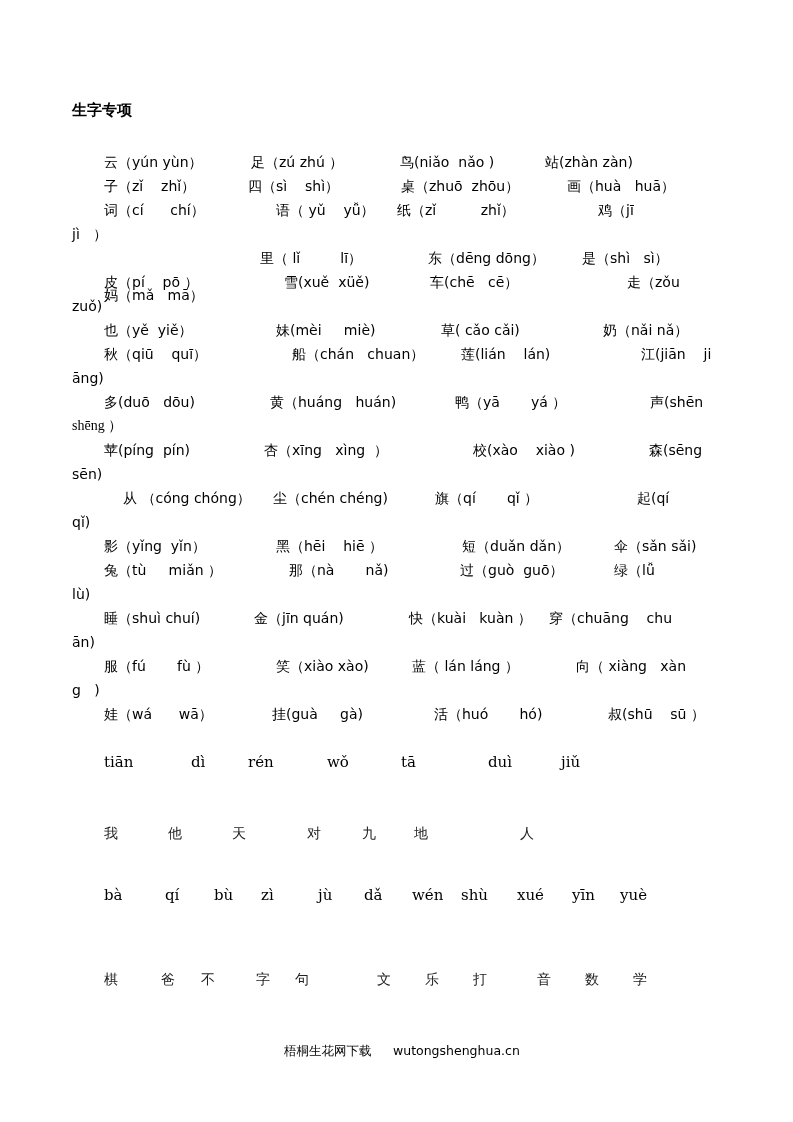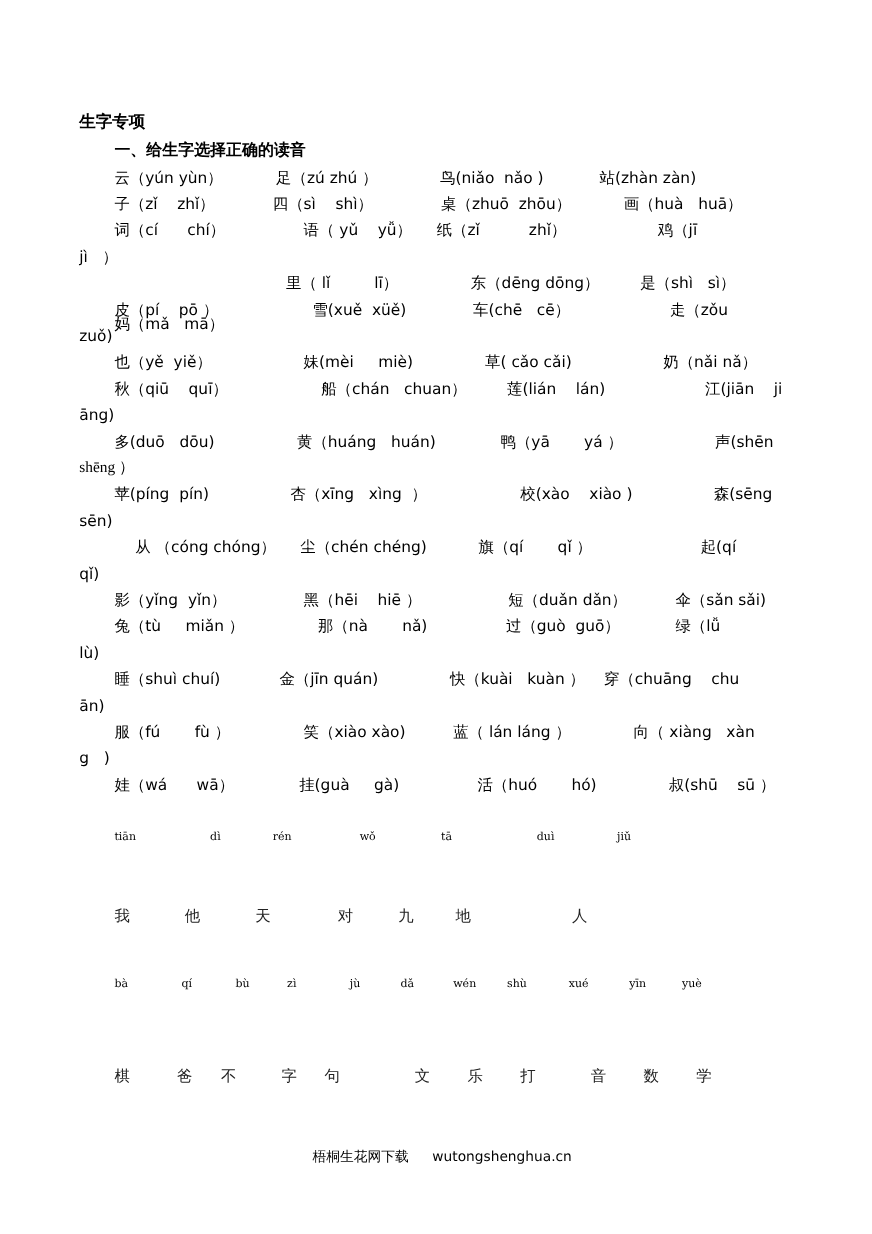--- a/index.html
+++ b/index.html
@@ -3,36 +3,33 @@
 <meta charset="utf-8">
 <style>
   html, body { margin: 0; padding: 0; background: #ffffff; }
   body { width: 793px; height: 1122px; position: relative; overflow: hidden;
          font-family: "DejaVu Sans", "Liberation Sans", sans-serif; color: #000; }
   .page { position: absolute; left: 0; top: 0; width: 776px; height: 1122px; background: #fff; }
   .line { position: absolute; left: 0; width: 793px; height: 20px; }
   .seg { position: absolute; white-space: pre; font-size: 14px; line-height: 20px; top: 0; }
   .title { font-weight: bold; font-size: 15px; }
   .heading { font-weight: bold; font-size: 14.5px; }
-  .serif { font-family: "DejaVu Serif", "Liberation Serif", serif; font-size: 10px; }
+  .serif { font-family: "DejaVu Serif", "Liberation Serif", serif; font-size: 15px; }
   .cjk-light { font-family: "DejaVu Sans", sans-serif; font-size: 14px; color: #222; }
   .footer { font-size: 12.5px; }
 </style>
 </head>
 <body>
 
 <div class="page">
 
   <div class="line" style="top:100px;">
     <span class="seg title" style="left:72px;">生字专项</span>
   </div>
 
-  <div class="line" style="top:127px;">
-    <span class="seg heading" style="left:104px;">一、给生字选择正确的读音</span>
-  </div>
 
   <div id="section1-lines">
       <div class="line" style="top: 152px;">
         <span class="seg" style="left: 104px;">云（yún yùn）</span>
         <span class="seg" style="left: 251px;">足（zú zhú ）</span>
         <span class="seg" style="left: 400px;">鸟(niǎo  nǎo )</span>
         <span class="seg" style="left: 545px;">站(zhàn zàn)</span>
       </div>
       <div class="line" style="top: 176px;">
         <span class="seg" style="left: 104px;">子（zǐ    zhǐ）</span>
@@ -52,21 +49,21 @@
       <div class="line" style="top: 248px;">
         <span class="seg" style="left: 104px; margin-top: 37px;">妈（mǎ   mā）</span>
         <span class="seg" style="left: 260px;">里（ lǐ         lī）</span>
         <span class="seg" style="left: 428px;">东（dēng dōng）</span>
         <span class="seg" style="left: 582px;">是（shì   sì）</span>
       </div>
       <div class="line" style="top: 272px;">
         <span class="seg" style="left: 104px;">皮（pí    pō ）</span>
         <span class="seg" style="left: 284px;">雪(xuě  xüě)</span>
         <span class="seg" style="left: 430px;">车(chē   cē）</span>
-        <span class="seg" style="left: 609px; text-align: right;">走（zǒu</span>
+        <span class="seg" style="left: 627px; text-align: right;">走（zǒu</span>
       </div>
       <div class="line" style="top: 296px;">
         <span class="seg" style="left: 72px;">zuǒ)</span>
       </div>
       <div class="line" style="top: 320px;">
         <span class="seg" style="left: 104px;">也（yě  yiě）</span>
         <span class="seg" style="left: 276px;">妹(mèi     miè)</span>
         <span class="seg" style="left: 441px;">草( cǎo cǎi)</span>
         <span class="seg" style="left: 603px;">奶（nǎi nǎ）</span>
       </div>

